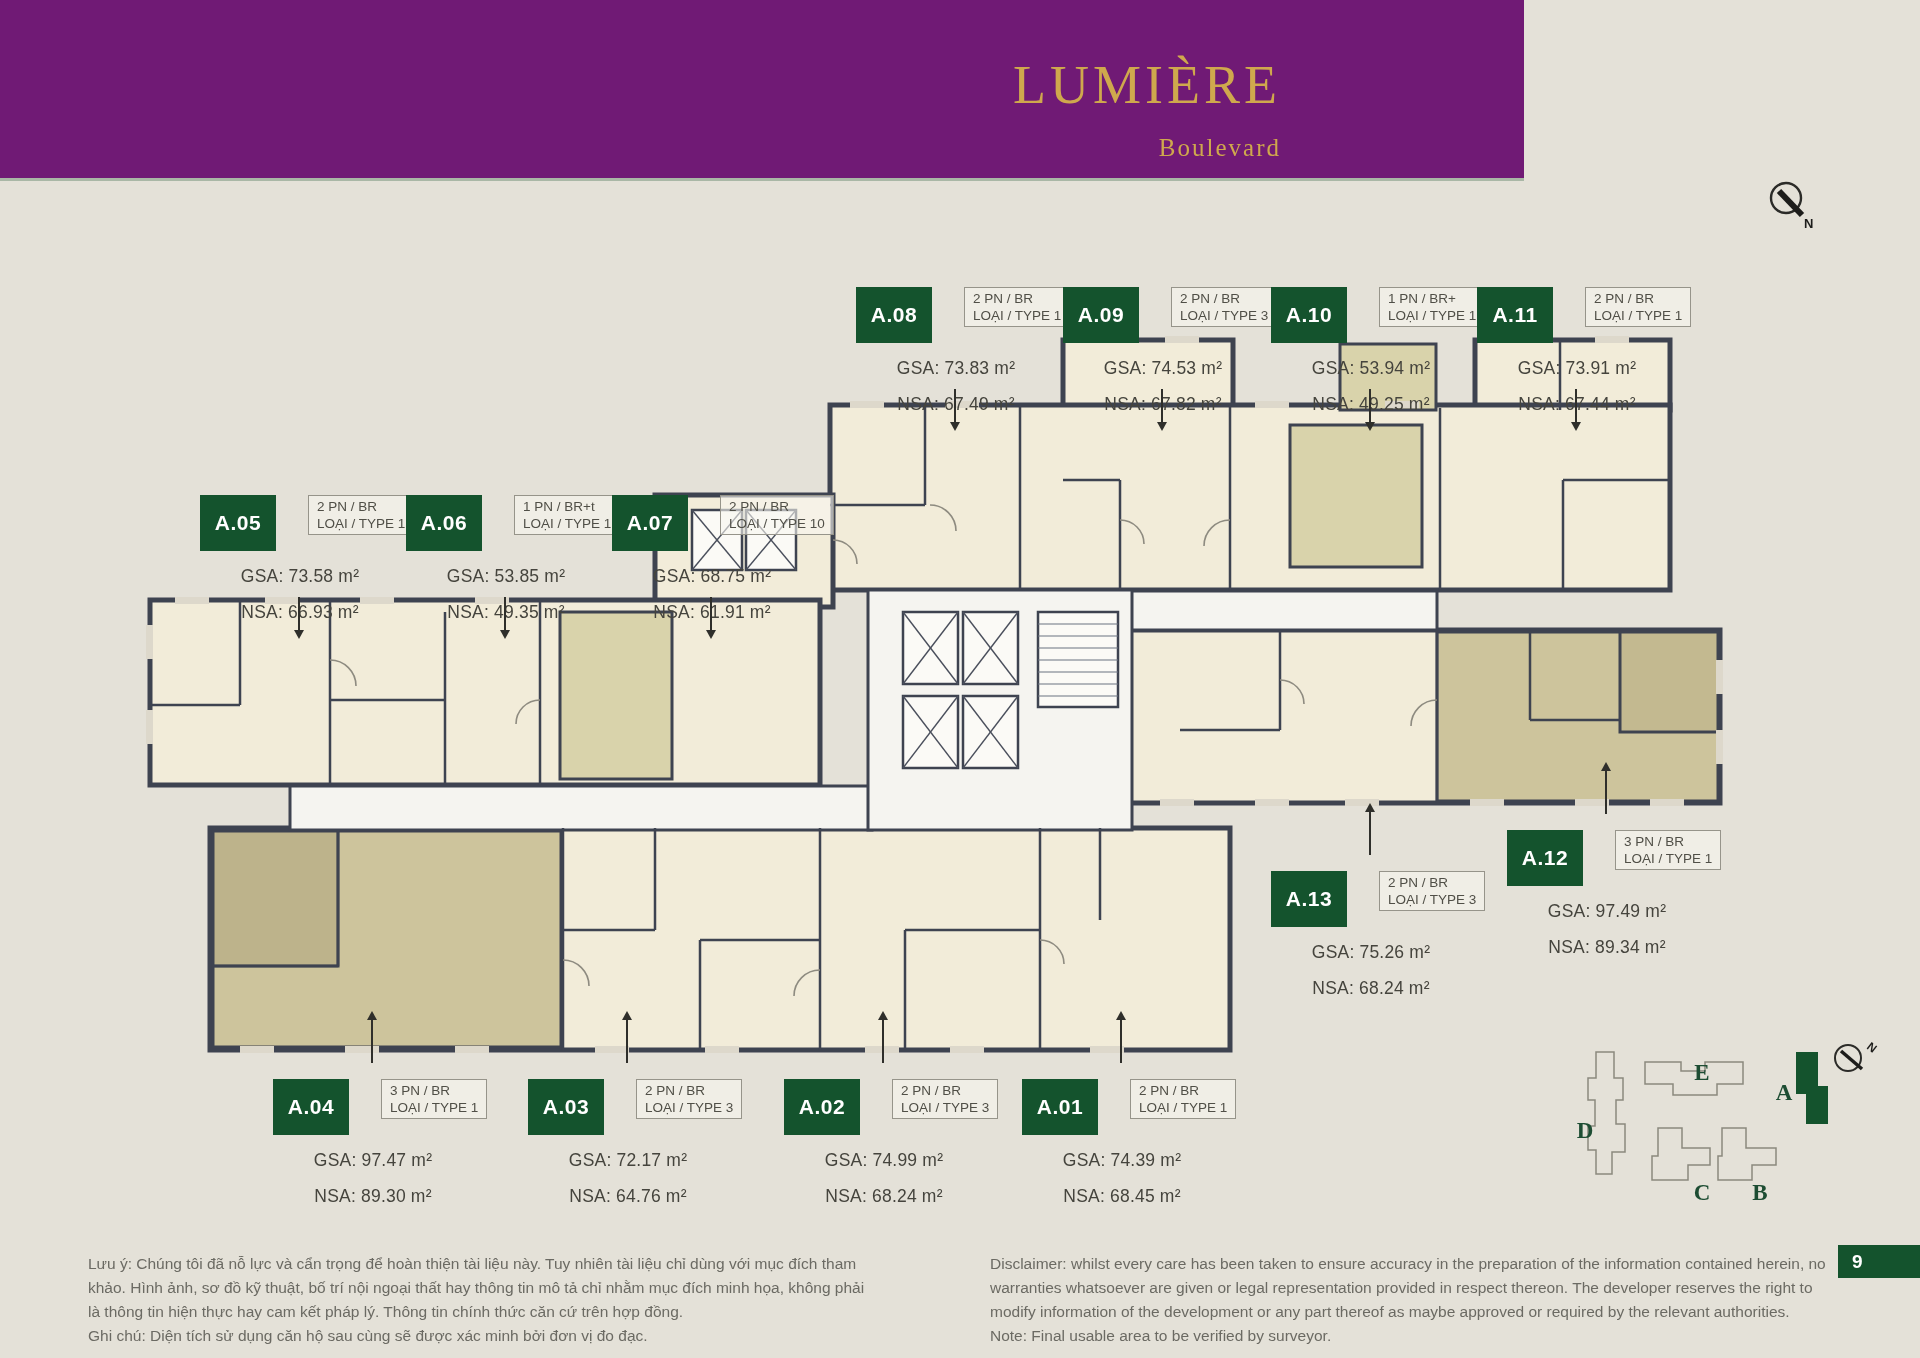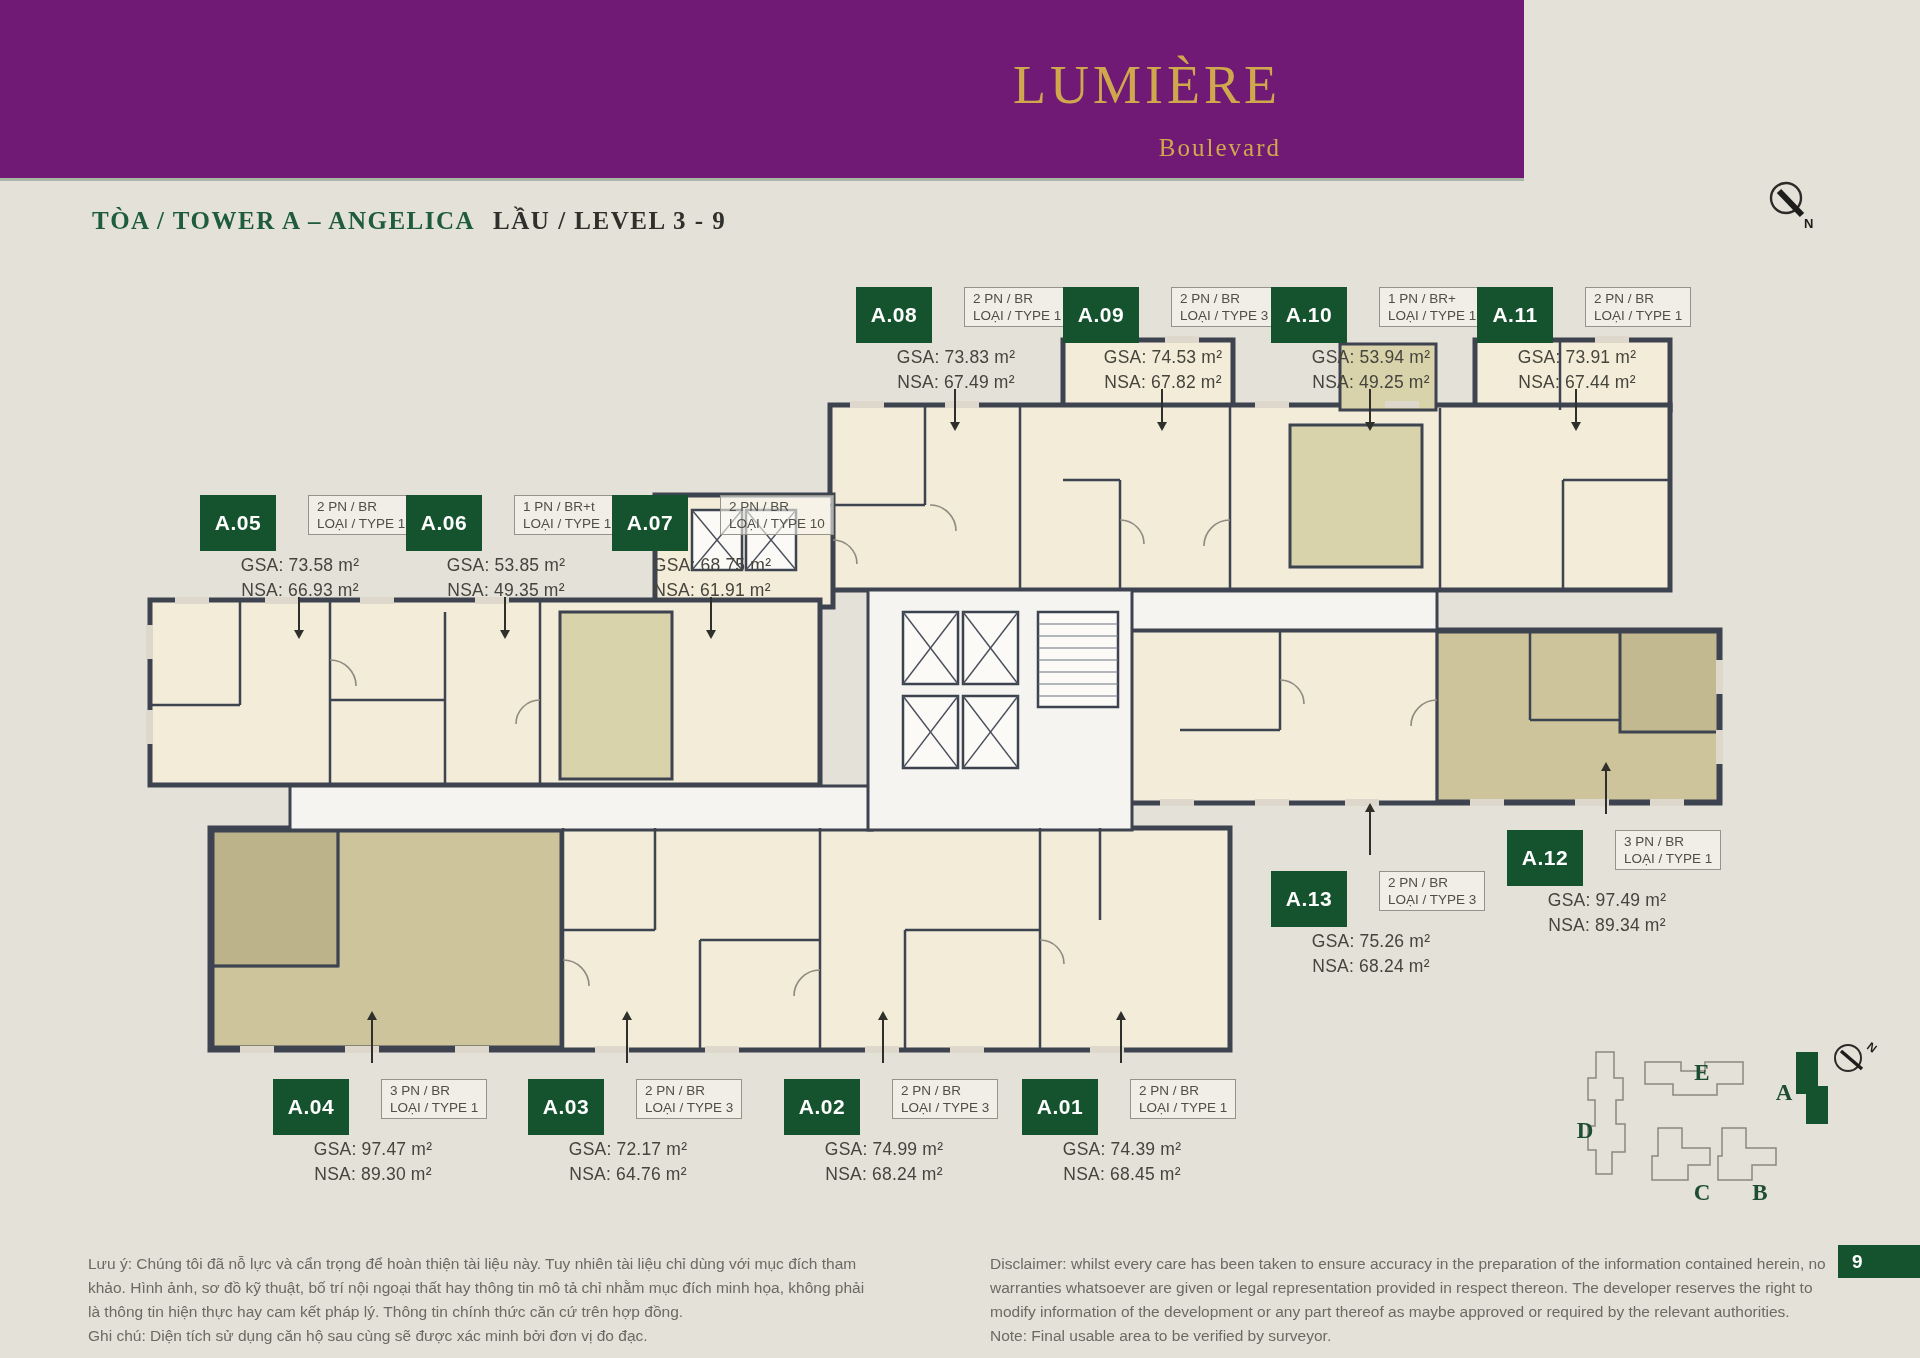--- a/index.html
+++ b/index.html
@@ -22,21 +22,21 @@
   
   .plan-svg{position:absolute;left:0;top:0;pointer-events:none;}
   
   .unit{position:absolute;width:200px;}
   .chip{display:flex;align-items:stretch;}
   .chip-id{background:#14532d;color:#ffffff;font-weight:700;font-size:21px;width:76px;height:56px;
            display:flex;align-items:center;justify-content:center;letter-spacing:.5px;flex:none;}
   .chip-type{border:1.5px solid #96948a;background:rgba(249,247,240,.6);color:#504f47;
              font-size:13.5px;line-height:1.28;padding:2px 8px;height:40px;box-sizing:border-box;
              display:flex;flex-direction:column;justify-content:center;flex:1;white-space:nowrap;margin-left:32px;}
-  .area{font-size:17.5px;color:#45443d;text-align:center;margin-top:4px;letter-spacing:.2px;}
+  .area{font-size:17.5px;color:#45443d;text-align:center;margin-top:15px;letter-spacing:.2px;}
   .pointer{position:absolute;left:98px;width:1.6px;background:#2f2f2b;}
   .pointer::after{content:'';position:absolute;left:-4.2px;width:0;height:0;
                   border-left:5px solid transparent;border-right:5px solid transparent;}
   .arrow-below .pointer{top:102px;height:34px;}
   .arrow-below .pointer::after{bottom:-8px;border-top:9px solid #2f2f2b;}
   .arrow-above .pointer{top:-60px;height:44px;}
   .arrow-above .pointer::after{top:-8px;border-bottom:9px solid #2f2f2b;}
   
   .foot{position:absolute;top:1252px;font-size:15.5px;line-height:1.55;color:#6b6a63;}
   .foot-vi{left:88px;width:788px;}
@@ -51,23 +51,20 @@
 
 <div class="page">
 
   <header class="topbar">
     <div class="logo">
       <div class="logo-title">LUMIÈRE</div>
       <div class="logo-sub">Boulevard</div>
     </div>
   </header>
 
-  <div class="title-row">
-    <span class="title-tower">TÒA / TOWER A – ANGELICA</span><span class="title-level">LẦU / LEVEL 3 - 9</span>
-  </div>
 
   <svg class="compass-main" width="64" height="66">
     <circle cx="26" cy="26" r="15" fill="none" stroke="#2b2b28" stroke-width="2.4"></circle>
     <line x1="19" y1="19" x2="42" y2="43" stroke="#1d1d1b" stroke-width="6"></line>
     <text x="44" y="56" font-size="13" font-weight="bold" fill="#1d1d1b">N</text>
   </svg>
 
   <svg class="plan-svg" width="1920" height="1358" viewBox="0 0 1920 1358">
 
     <g fill="#f2ecd9" stroke="#3e4350" stroke-width="5">

